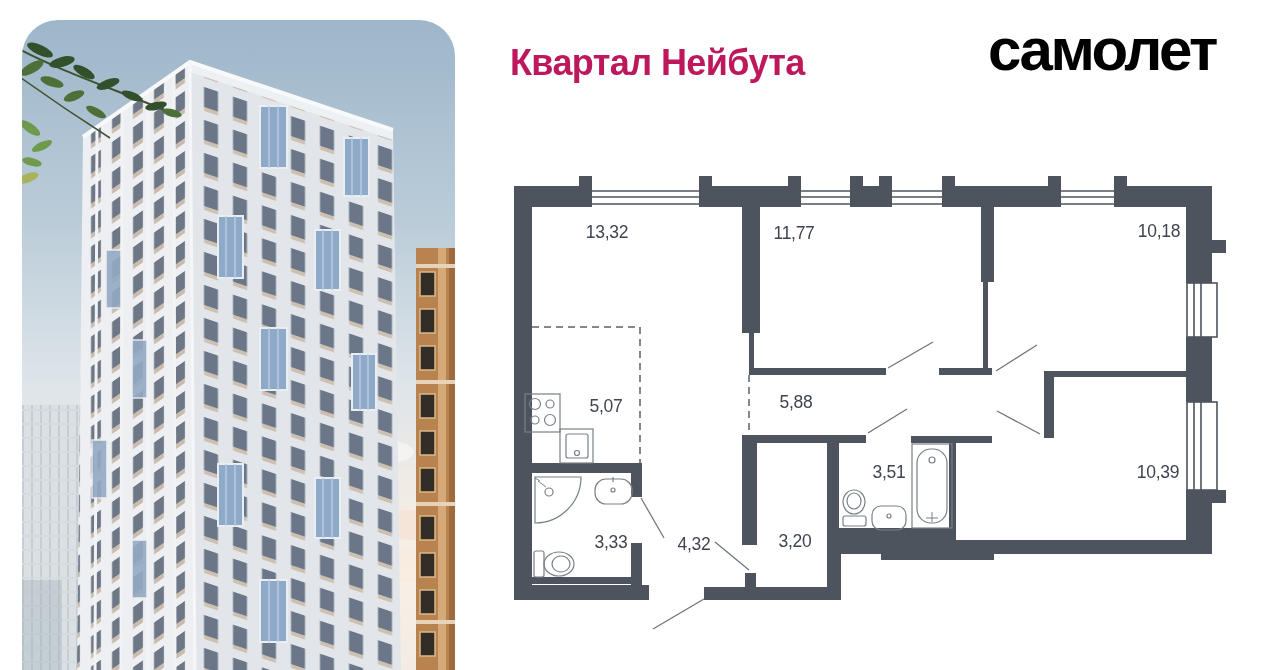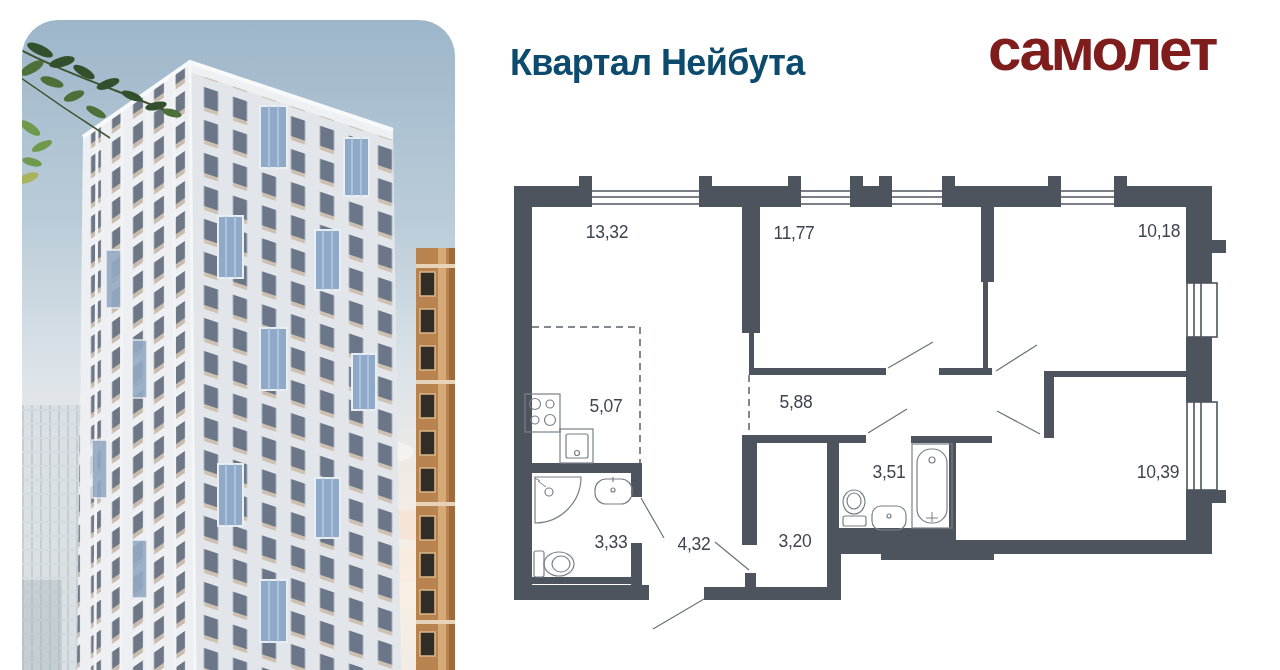--- a/index.html
+++ b/index.html
@@ -8,26 +8,26 @@
     background:#ffffff;
     font-family:"Liberation Sans", sans-serif;
   }
   .photo-panel{
     position:absolute;left:22px;top:20px;width:433px;height:650px;
     border-radius:36px 36px 0 0;overflow:hidden;
   }
   .photo-panel svg{display:block;}
   .page-title{
     position:absolute;left:510px;top:42px;
-    font-size:36px;font-weight:700;letter-spacing:-0.6px;color:#0c4a6e;
+    font-size:36px;font-weight:700;letter-spacing:-0.6px;color:#be185d;
     white-space:nowrap;
   }
   .brand-logo{
     position:absolute;right:64px;top:18px;
-    font-size:60px;font-weight:700;letter-spacing:-2.5px;color:#7f1d1d;
+    font-size:60px;font-weight:700;letter-spacing:-2.5px;color:#000000;
     white-space:nowrap;line-height:64px;text-align:right;
   }
   .plan-wrap{
     position:absolute;left:504px;top:170px;width:730px;height:495px;
   }
   .plan-label{
     font-family:"Liberation Sans", sans-serif;
     font-size:17.5px;fill:#3e4450;letter-spacing:-0.3px;
   }
 </style>

